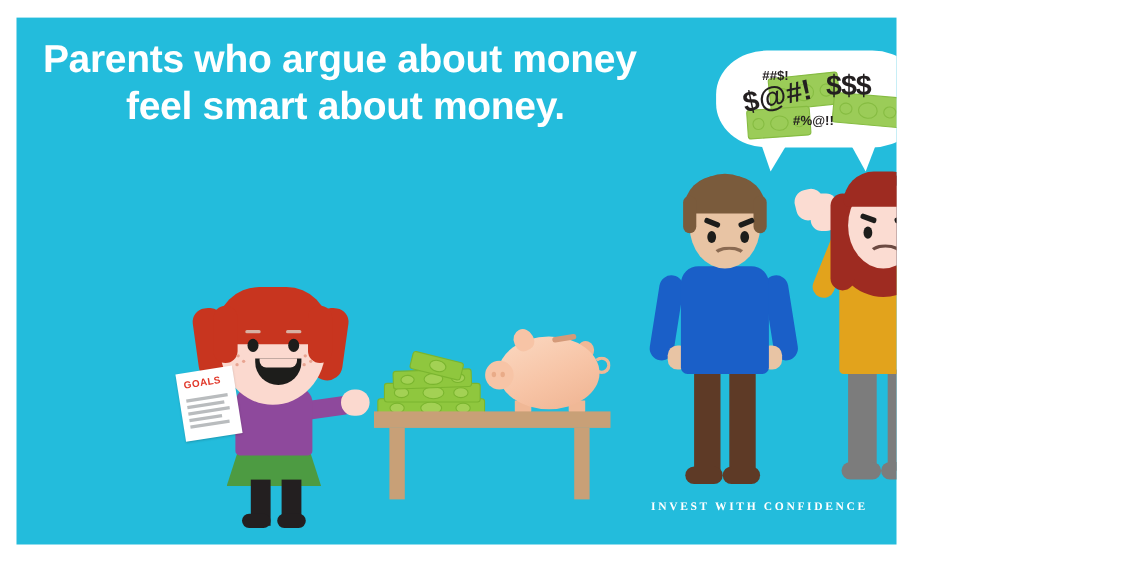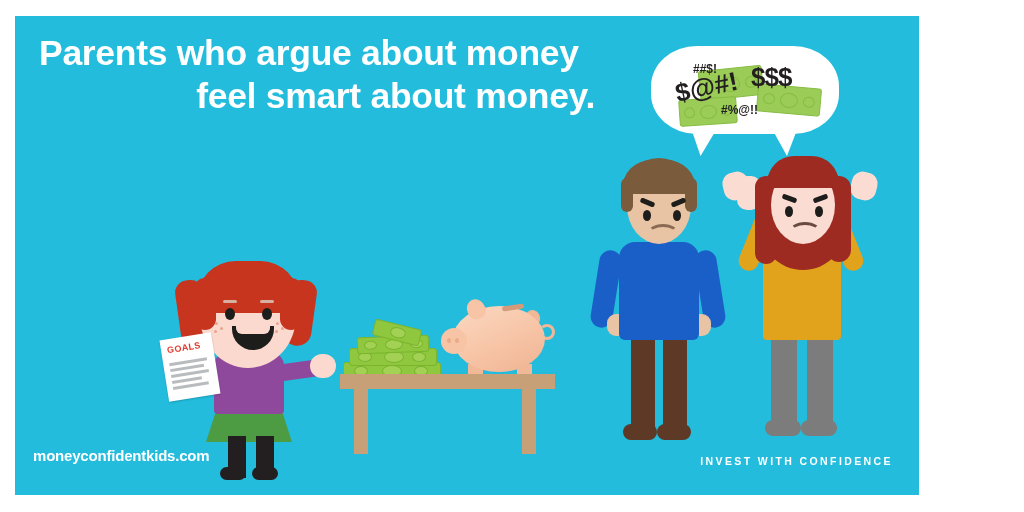--- a/index.html
+++ b/index.html
@@ -12,21 +12,21 @@
     width: 1024px;
     height: 512px;
     background: #ffffff;
     overflow: hidden;
     font-family: "Liberation Sans", sans-serif;
   }
   #panel {
     position: absolute;
     left: 15px;
     top: 16px;
-    width: 904px;
+    width: 800px;
     height: 479px;
     background: #23bcdc;
     overflow: hidden;
   }
 
   
   #headline {
     position: absolute;
     left: 18px;
     top: 16px;
@@ -34,21 +34,21 @@
     color: #ffffff;
     font-family: "Liberation Sans", sans-serif;
     font-weight: bold;
     font-size: 35.5px;
     line-height: 43px;
     letter-spacing: -0.3px;
   }
   #headline .ln { display: block; }
   #headline .ln1 { text-align: left; padding-left: 6px; }
   #headline .ln2 { text-align: left; padding-left: 0px; }
-  #headline .ln3 { text-align: right; padding-right: 38px; }
+  #headline .ln3 { text-align: center; padding-right: 38px; }
 
   
   #footer {
     position: absolute;
     left: 18px;
     bottom: 22px;
     color: #ffffff;
     font-family: "Liberation Sans", sans-serif;
     font-weight: bold;
   }
@@ -70,21 +70,21 @@
     letter-spacing: -0.8px;
     line-height: 1;
     white-space: nowrap;
   }
   #logo-tm {
     font-size: 11px;
     vertical-align: super;
     font-weight: bold;
   }
   #logo-tag {
-    font-family: Liberation Sans, sans-serif;
+    font-family: Liberation Serif, serif;
     font-size: 10.5px;
     font-weight: bold;
     letter-spacing: 2.4px;
     margin-top: 7px;
   }
 
   
   .art { position: absolute; }
 
   
@@ -516,21 +516,20 @@
       <div id="mom-head"></div>
       <div id="mom-hair-top"></div>
       <div class="mom-brow" id="mom-brow-l"></div>
       <div class="mom-brow" id="mom-brow-r"></div>
       <div class="mom-eye" id="mom-eye-l"></div>
       <div class="mom-eye" id="mom-eye-r"></div>
       <div id="mom-mouth"></div>
     </div>
 
     <div id="footer">
-      <span id="site">moneyconfidentkids.com</span>
     </div>
 
     <div id="logo">
       <div id="logo-tag">INVEST WITH CONFIDENCE</div>
     </div>
 
   </div>
 </div>
 
 </body></html>

